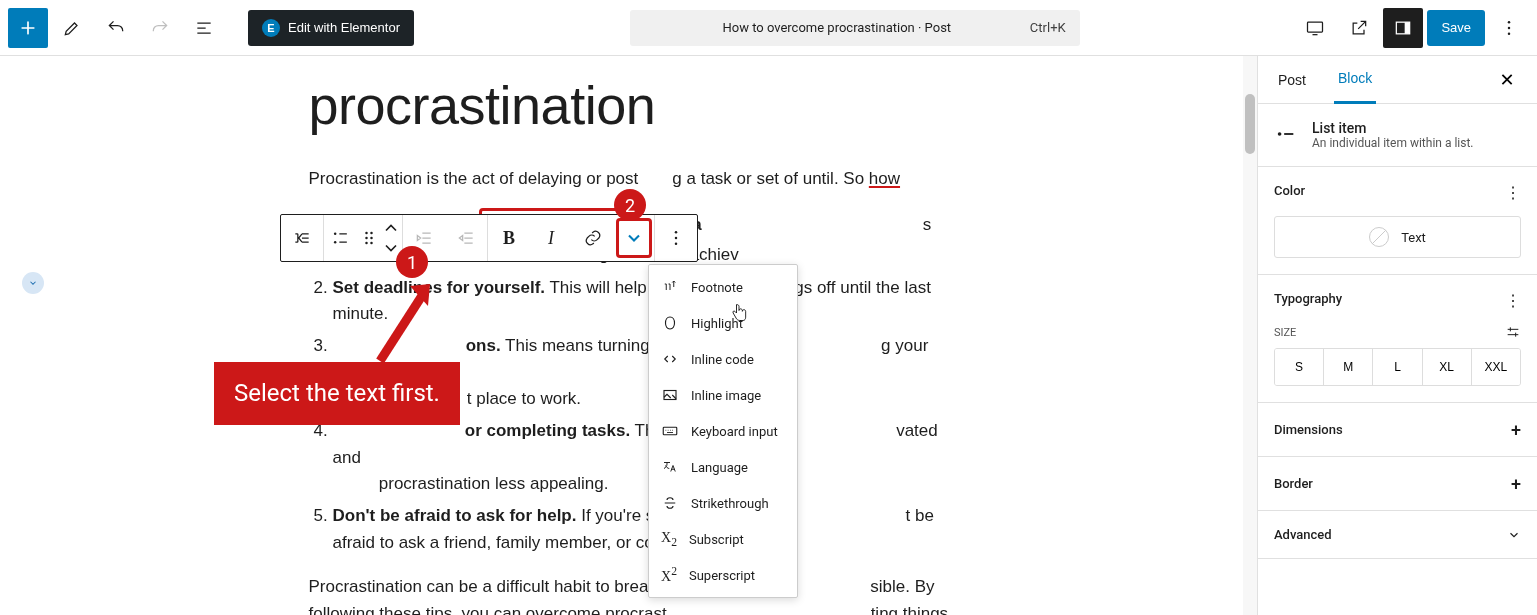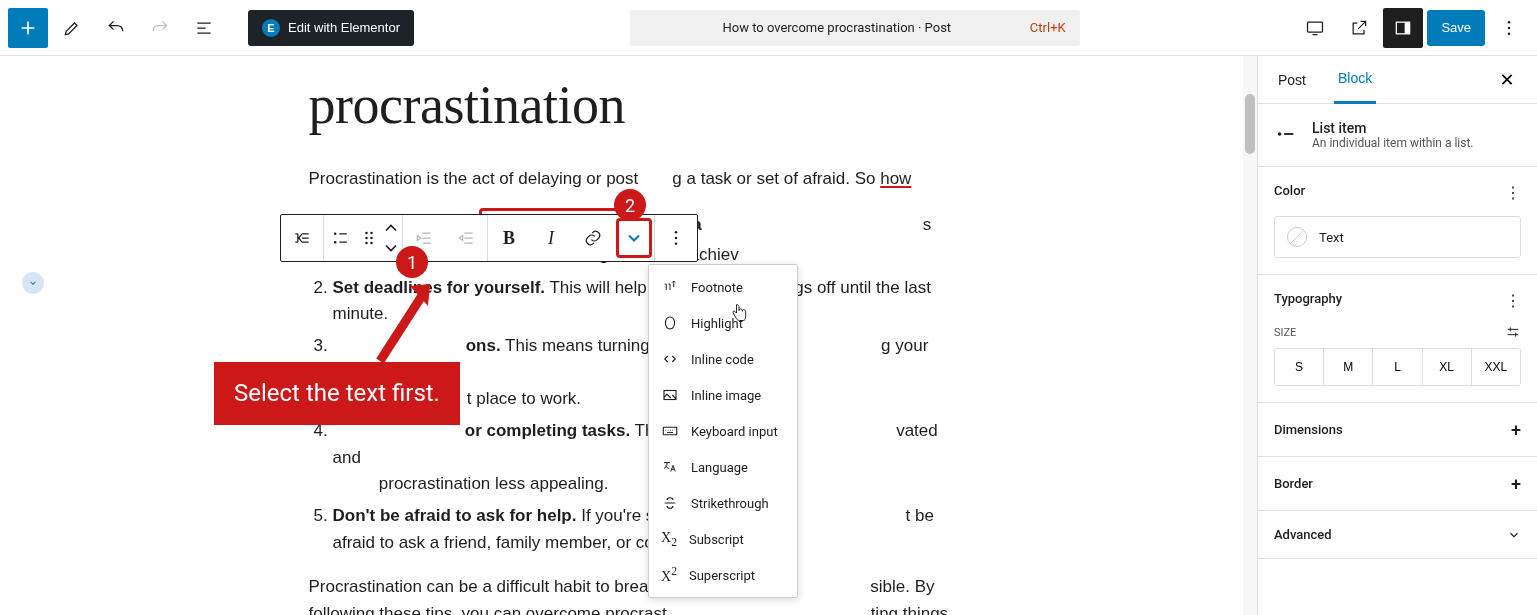--- a/index.html
+++ b/index.html
@@ -5,29 +5,29 @@
 * { box-sizing: border-box; margin: 0; padding: 0; }
 body { font-family: -apple-system, BlinkMacSystemFont, "Segoe UI", Roboto, sans-serif; font-size: 13px; color: #1e1e1e; background: #fff; overflow: hidden; }
 .topbar { height: 56px; display: flex; align-items: center; padding: 0 8px; gap: 4px; border-bottom: 1px solid #e0e0e0; }
 .icon-btn { width: 40px; height: 40px; display: inline-flex; align-items: center; justify-content: center; border: none; background: transparent; border-radius: 2px; cursor: pointer; color: #1e1e1e; }
 .icon-btn.primary { background: #007cba; color: #fff; }
 .icon-btn.primary svg { fill: #fff; stroke: #fff; }
 .elementor-btn { background: #1d2327; color: #fff; border: none; height: 36px; padding: 0 14px; border-radius: 3px; display: inline-flex; align-items: center; gap: 8px; cursor: pointer; font-size: 13px; }
 .elementor-btn .circle { width: 18px; height: 18px; border-radius: 50%; background: #007cba; display: inline-flex; align-items: center; justify-content: center; color: #fff; font-weight: bold; font-size: 11px; }
 .spacer { flex: 1; }
 .title-bar { display: flex; align-items: center; background: #f0f0f0; border-radius: 3px; height: 36px; padding: 0 14px; gap: 40px; color: #1e1e1e; font-size: 13px; min-width: 450px; justify-content: space-between; }
-.title-bar .ctrlk { color: #c2410c; }
+.title-bar .ctrlk { color: #404040; }
 .save-btn { background: #007cba; color: #fff; border: none; height: 36px; padding: 0 14px; border-radius: 3px; cursor: pointer; font-size: 13px; }
 .icon-btn.active-bg { background: #1e1e1e; color: #fff; }
 
 .main { display: flex; height: calc(100vh - 56px); }
 .editor-wrap { flex: 1; display: flex; justify-content: center; overflow: hidden; background: #fff; position: relative; }
 .editor-scroll { width: 100%; overflow-y: auto; display: flex; justify-content: center; }
 .editor { width: 640px; padding-top: 8px; color: #1e1e1e; font-family: -apple-system, sans-serif; line-height: 1.55; font-size: 17px; position: relative; }
-.editor h1 { font-size: 54px; font-weight: 400; letter-spacing: -0.5px; color: #1e1e1e; margin-bottom: 18px; font-family: Liberation Serif, serif; }
+.editor h1 { font-size: 54px; font-weight: 400; letter-spacing: -0.5px; color: #1e1e1e; margin-bottom: 18px; }
 .editor p { margin-bottom: 16px; }
 .editor a { color: #1e1e1e; text-decoration: underline; text-decoration-color: #cc1818; text-decoration-thickness: 2px; text-underline-offset: 2px; }
 .editor ol { padding-left: 24px; margin-bottom: 18px; }
 .editor ol li { margin-bottom: 6px; }
 .editor ol li b { font-weight: 700; }
 .sel { background: #0a58ca; color: #fff; padding: 0 2px; }
 .sel-wrap { border: 3px solid #cc1818; border-radius: 4px; padding: 1px 1px; display: inline-block; }
 
 .block-toolbar { position: absolute; top: 158px; left: 280px; display: flex; background: #fff; border: 1px solid #1e1e1e; border-radius: 2px; height: 48px; }
 .bt-group { display: flex; align-items: center; border-right: 1px solid #ddd; }
@@ -59,21 +59,21 @@
 .sb-tab { padding: 0 4px; height: 48px; display: inline-flex; align-items: center; font-size: 14px; color: #1e1e1e; border: none; background: transparent; cursor: pointer; margin-right: 24px; }
 .sb-tab.active { color: #007cba; border-bottom: 3px solid #007cba; font-weight: 500; }
 .sb-close { margin-left: auto; width: 28px; height: 28px; background: transparent; border: none; cursor: pointer; font-size: 18px; }
 .sb-section { padding: 16px; border-bottom: 1px solid #e0e0e0; }
 .sb-block-head { display: flex; gap: 14px; align-items: flex-start; }
 .sb-block-head .icon { width: 24px; height: 24px; display: flex; align-items: center; justify-content: center; margin-top: 2px; }
 .sb-block-head .txt .ttl { font-weight: 500; font-size: 14px; }
 .sb-block-head .txt .desc { font-size: 12px; color: #555; }
 .sb-panel-head { display: flex; align-items: flex-start; justify-content: space-between; font-size: 13px; font-weight: 500; }
 .sb-panel-head .dots { font-size: 16px; color: #1e1e1e; cursor: pointer; }
-.text-color-row { display: flex; align-items: center; gap: 12px; margin-top: 14px; border: 1px solid #ddd; border-radius: 3px; padding: 10px 12px; font-size: 13px; }
+.text-color-row { display: flex; align-items: center; gap: 12px; margin-top: 14px; border: 1px solid #ddd; border-radius: 3px; padding: 10px 12px; font-size: 13px; justify-content: center; }
 .text-color-row .swatch { width: 20px; height: 20px; border-radius: 50%; background: linear-gradient(135deg, #fff 0%, #fff 48%, #ccc 48%, #ccc 52%, #fff 52%); border: 1px solid #ccc; }
 .size-label { font-size: 11px; color: #555; margin-top: 14px; margin-bottom: 8px; text-transform: uppercase; display: flex; justify-content: space-between; align-items: center; }
 .size-btns { display: flex; border: 1px solid #ddd; border-radius: 3px; overflow: hidden; }
 .size-btns button { flex: 1; height: 36px; border: none; background: #fff; border-right: 1px solid #ddd; font-size: 12px; cursor: pointer; }
 .size-btns button:last-child { border-right: none; }
 .sb-collapse { display: flex; align-items: center; justify-content: space-between; padding: 16px; font-size: 13px; font-weight: 500; border-bottom: 1px solid #e0e0e0; cursor: pointer; }
 .sb-collapse .plus { font-size: 18px; color: #1e1e1e; }
 
 .left-handle { position: absolute; left: 22px; top: 216px; width: 22px; height: 22px; border-radius: 50%; background: #d7e6f5; display: flex; align-items: center; justify-content: center; color: #2271b1; font-size: 12px; z-index: 40; }
 
@@ -161,21 +161,21 @@
         </svg>
     </div>
     <div class="vscroll">
         <div class="thumb"></div>
       </div>
 
     <div class="editor-scroll">
     <div class="editor">
       <h1>procrastination</h1>
       <p>
-        <span>Procrastination is the act of delaying or post</span><span style="visibility:hidden">xxxx</span><span>g a task or set of afraid. So </span><a href="#">how</a>
+        <span>Procrastination is the act of delaying or post</span><span style="visibility:hidden">xxxx</span><span>g a task or set of until. So </span><a href="#">how</a>
       </p>
       <ol>
         <li><b><span>Break down large </span></b><span class="sel-wrap"><span class="sel">tasks into smaller,</span></span><b><span> more ma</span></b><span style="visibility:hidden">xxxxxxxxxxxxxxxxxxxxxxxxxx</span><span>s will make the task seem l</span><span style="visibility:hidden">x</span><span>s daunting and more achiev</span></li>
         <li><b>Set deadlines for yourself.</b><span> This will help you s                                          d putting things off until the last minute.</span></li>
         <li><span style="visibility:hidden">Eliminate distracti</span><b>ons.</b><span> This means turning of</span><span style="visibility:hidden">xxxxxxxxxxxxxxxxxxxxxxxxx</span><span>g your email,</span><br><span style="visibility:hidden">and finding a quie</span><span>t place to work.</span></li>
         <li><span style="visibility:hidden">Reward yourself f</span><b>or completing tasks.</b><span> This w</span><span style="visibility:hidden">xxxxxxxxxxxxxxxxxxxxxxxxx</span><span>vated and</span><br><span style="visibility:hidden">make</span><span> procrastination less appealing.</span></li>
         <li><b>Don't be afraid to ask for help.</b><span> If you're strugg</span><span style="visibility:hidden">xxxxxxxxxxxxxxxxxxxxxxxxx</span><span>t be afraid to ask a friend, family member, or coworker for h</span></li>
       </ol>
       <p><span>Procrastination can be a difficult habit to break, </span><span style="visibility:hidden">xxxxxxxxxxxxxxxxxxxxxxxx</span><span>sible. By following these tips, you can overcome procrast</span><span style="visibility:hidden">xxxxxxxxxxxxxxxxxxxxxxxx</span><span>ting things done.</span></p>
 

